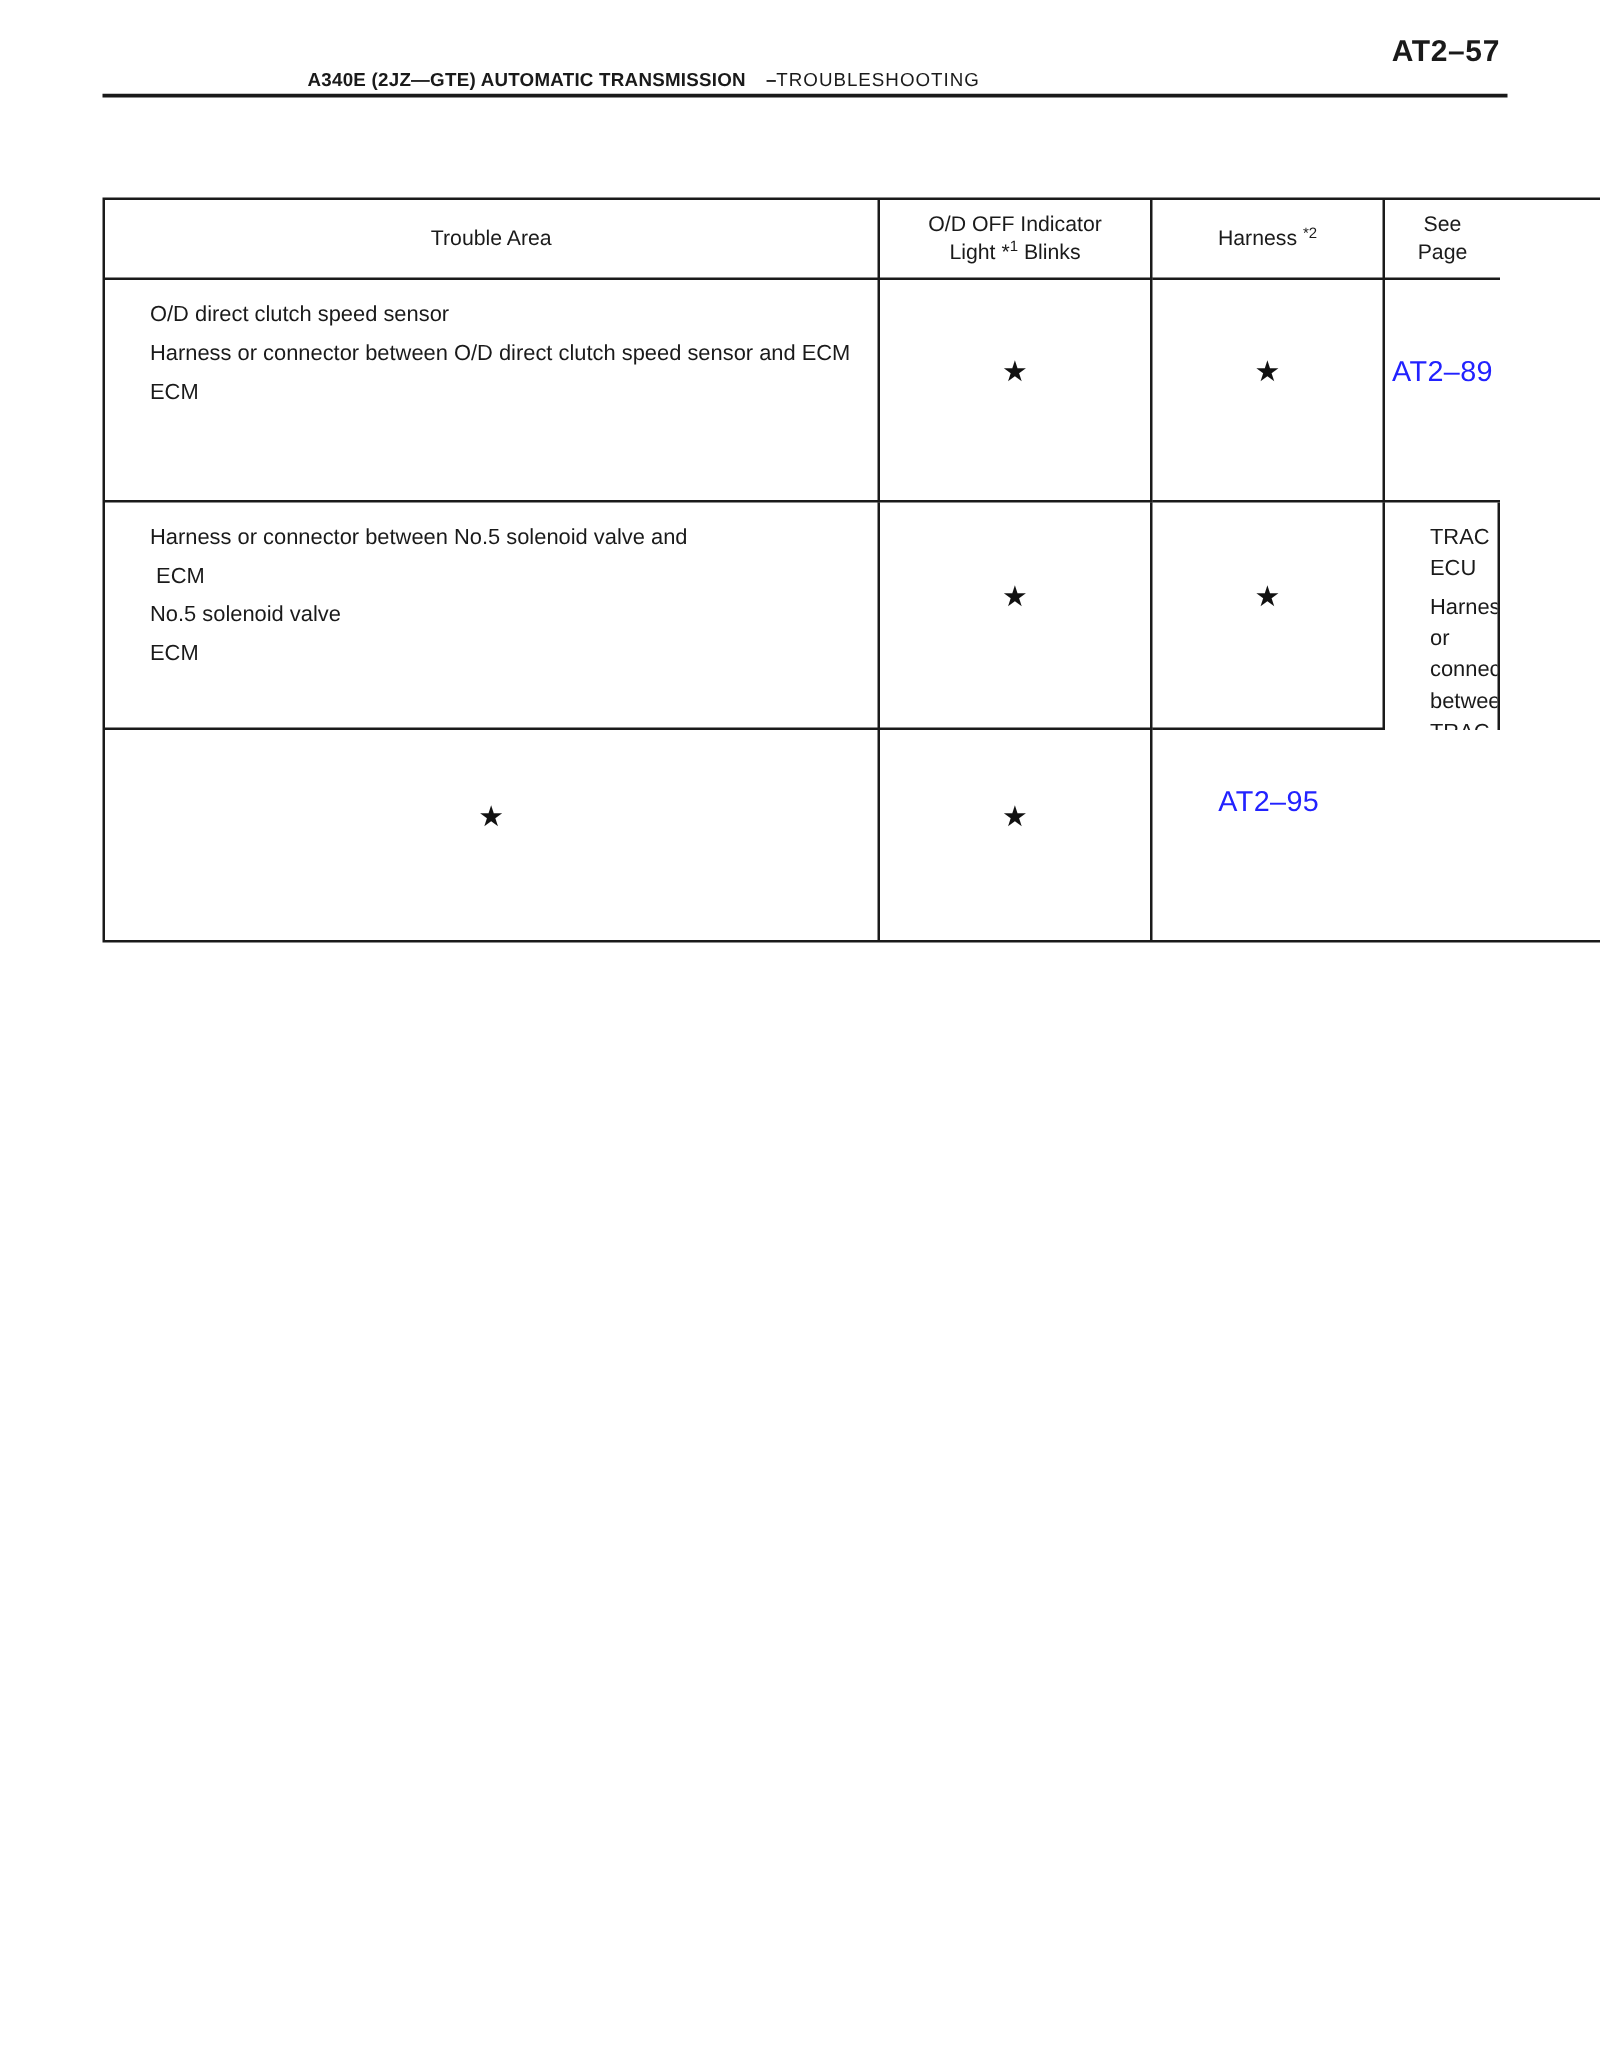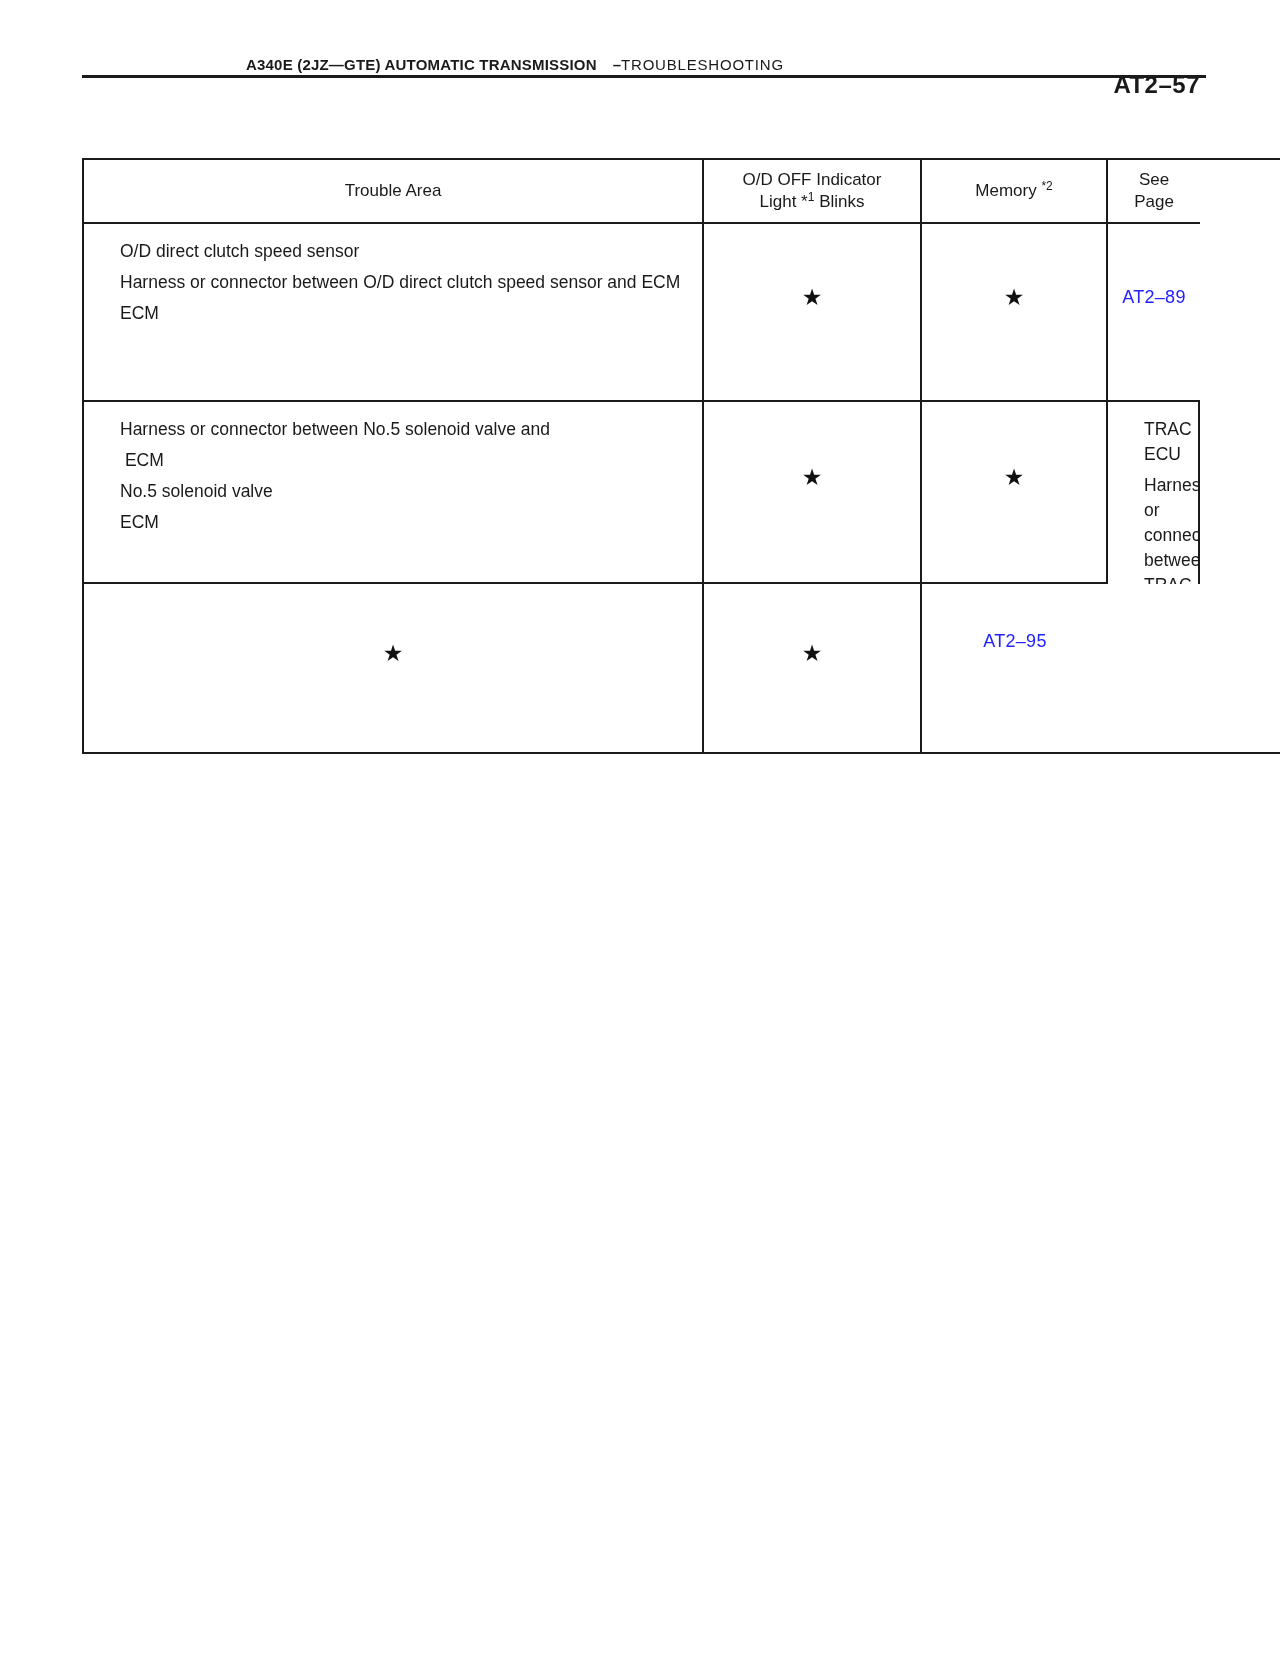--- a/index.html
+++ b/index.html
@@ -17,21 +17,20 @@
   }
 
   
   .page-number {
     position: absolute;
     top: 28px;
     right: 80px;
     font-size: 24px;
     font-weight: bold;
     letter-spacing: 0.5px;
-    margin-top: 43px;
   }
   .doc-header {
     position: absolute;
     top: 56px;
     left: 246px;
     display: flex;
     align-items: center;
     font-size: 15px;
     white-space: pre;
   }
@@ -100,21 +99,21 @@
     align-items: center;
     justify-content: center;
   }
   .star {
     font-size: 23px;
     position: relative;
     top: -15px;
     color: #111111;
   }
   .see-page {
-    font-size: 18px;
+    font-size: 23px;
     color: var(--link-blue, #2222ff);
     position: relative;
     top: -15px;
     letter-spacing: 0.3px;
   }
   .see-page.lift { top: -27px; }
 </style>
 </head>
 <body>
 
@@ -130,21 +129,21 @@
 <div class="trouble-table">
 
   <div class="cell th">
     <span>Trouble Area</span>
   </div>
   <div class="cell th">
     <span>O/D OFF Indicator</span>
     <span><span>Light *</span><sup>1</sup><span> Blinks</span></span>
   </div>
   <div class="cell th">
-    <span><span>Memory </span><sup>*2</sup></span>
+    <span><span>Harness </span><sup>*2</sup></span>
   </div>
   <div class="cell th last-col">
     <span>See</span>
     <span>Page</span>
   </div>
 
   <div class="cell trouble-cell">
     <p>O/D direct clutch speed sensor</p>
     <p>Harness or connector between O/D direct clutch speed sensor and ECM</p>
     <p>ECM</p>

